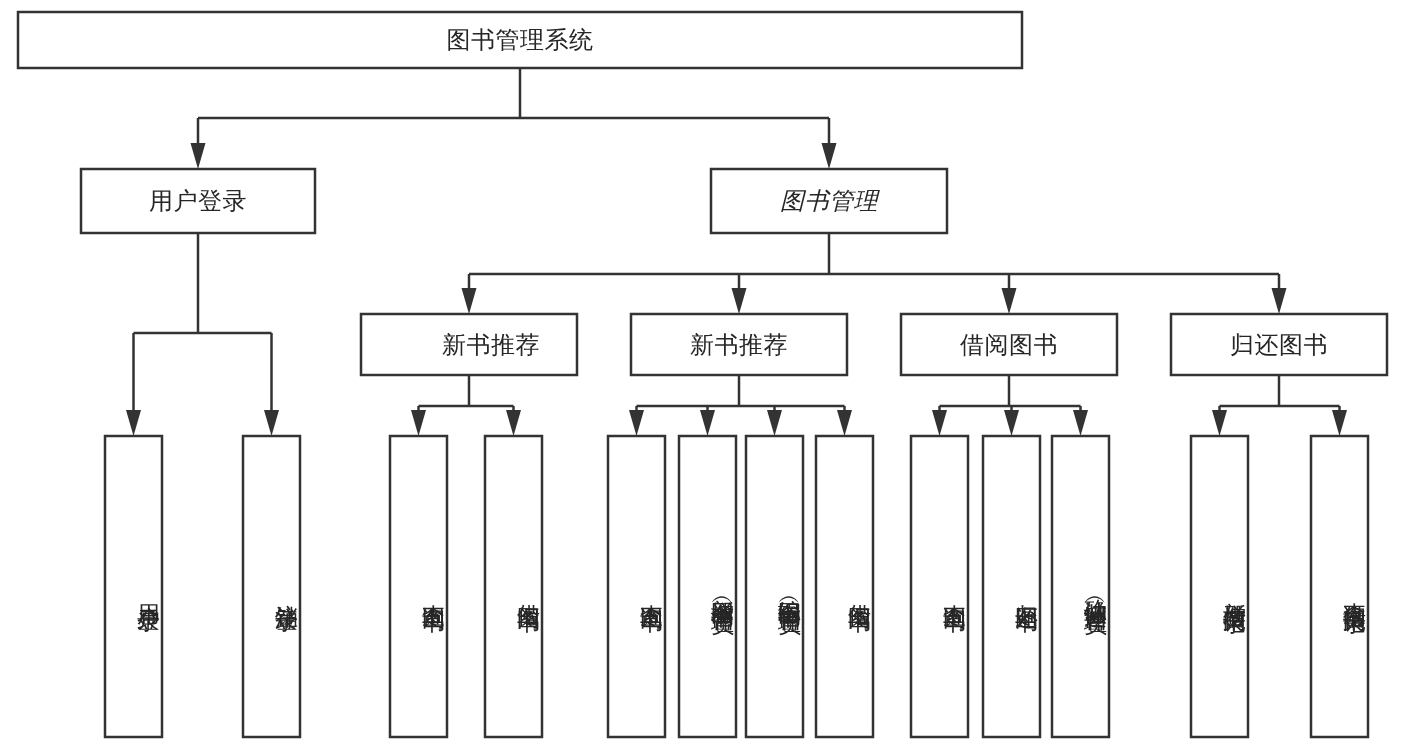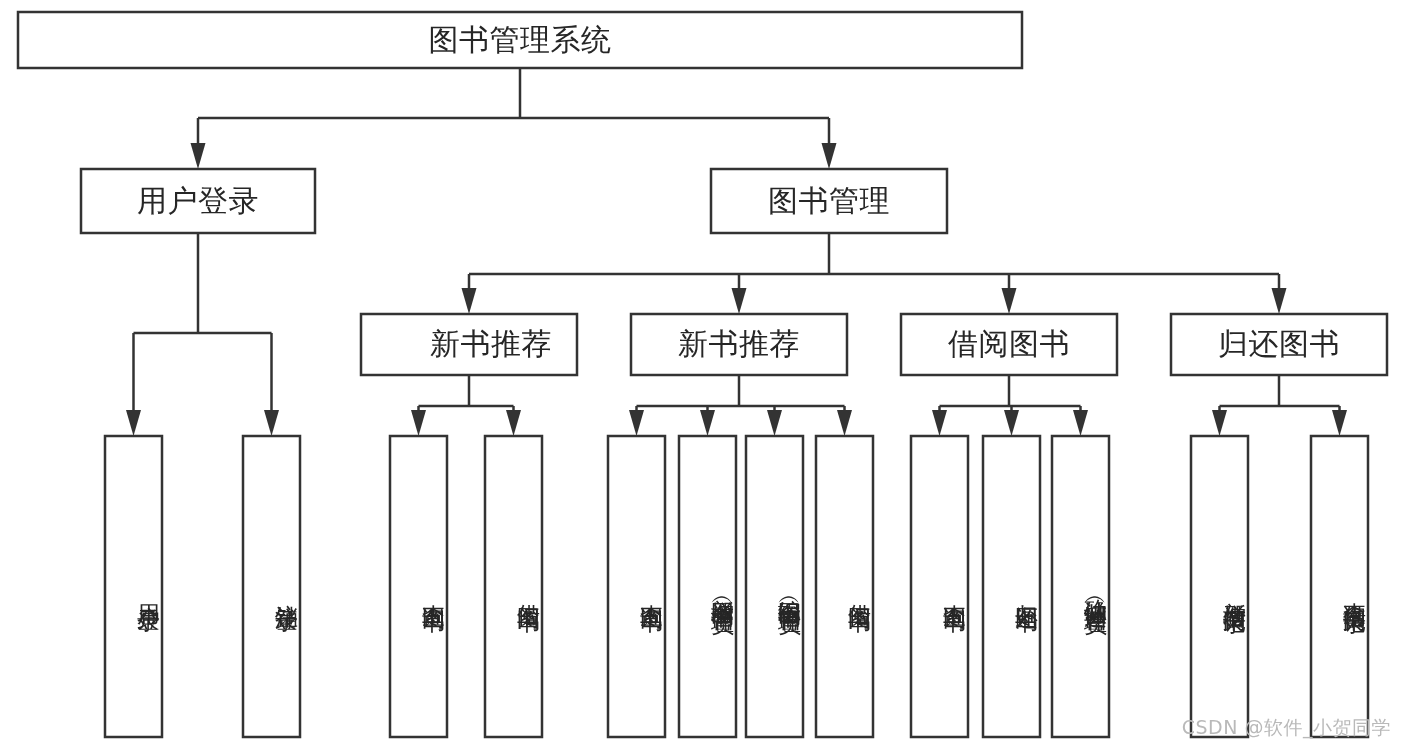--- a/index.html
+++ b/index.html
@@ -45,21 +45,21 @@
     position: absolute;
     display: flex;
     align-items: center;
     justify-content: center;
     color: #262626;
     font-family: "DejaVu Sans", "Liberation Sans", sans-serif;
     pointer-events: none;
     box-sizing: border-box;
   }
   .node-label.horizontal {
-    font-size: 30px;
+    font-size: 24px;
     letter-spacing: 0.5px;
   }
   .node-label.vertical {
     writing-mode: vertical-rl;
     text-orientation: upright;
     font-size: 23px;
     line-height: 1.18;
     letter-spacing: 2px;
     padding-top: 6px;
     align-items: flex-start;
@@ -168,33 +168,32 @@
         <rect class="node-box" x="911" y="436" width="57" height="301"></rect>
         <rect class="node-box" x="983" y="436" width="57" height="301"></rect>
         <rect class="node-box" x="1052" y="436" width="57" height="301"></rect>
         <rect class="node-box" x="1191" y="436" width="57" height="301"></rect>
         <rect class="node-box" x="1311" y="436" width="57" height="301"></rect>
       </g>
   </svg>
   <div id="label-layer">
       <div class="node-label horizontal" style="left: 18px; top: 12px; width: 1004px; height: 56px;">图书管理系统</div>
       <div class="node-label horizontal" style="left: 81px; top: 169px; width: 234px; height: 64px;">用户登录</div>
-      <div class="node-label horizontal" style="left: 711px; top: 169px; width: 236px; height: 64px;">图书管理</div>
+      <div class="node-label horizontal" style="left: 711px; top: 169px; width: 236px; height: 64px; font-style: italic;">图书管理</div>
       <div class="node-label horizontal" style="left: 361px; top: 314px; width: 216px; height: 61px; padding-left: 44px;">新书推荐</div>
       <div class="node-label horizontal" style="left: 631px; top: 314px; width: 216px; height: 61px;">新书推荐</div>
       <div class="node-label horizontal" style="left: 901px; top: 314px; width: 216px; height: 61px;">借阅图书</div>
       <div class="node-label horizontal" style="left: 1171px; top: 314px; width: 216px; height: 61px;">归还图书</div>
       <div class="node-label vertical" style="left: 105px; top: 436px; width: 57px; height: 301px;">用户登录</div>
       <div class="node-label vertical" style="left: 243px; top: 436px; width: 57px; height: 301px;">注销登录</div>
       <div class="node-label vertical" style="left: 390px; top: 436px; width: 57px; height: 301px;">查询图书</div>
       <div class="node-label vertical" style="left: 485px; top: 436px; width: 57px; height: 301px;">借阅图书</div>
       <div class="node-label vertical" style="left: 608px; top: 436px; width: 57px; height: 301px;">查询图书</div>
       <div class="node-label vertical" style="left: 679px; top: 436px; width: 57px; height: 301px;">新增图书（管理员）</div>
       <div class="node-label vertical" style="left: 746px; top: 436px; width: 57px; height: 301px;">编辑图书（管理员）</div>
       <div class="node-label vertical" style="left: 816px; top: 436px; width: 57px; height: 301px;">借阅图书</div>
       <div class="node-label vertical" style="left: 911px; top: 436px; width: 57px; height: 301px;">查询图书</div>
       <div class="node-label vertical" style="left: 983px; top: 436px; width: 57px; height: 301px;">归还图书</div>
       <div class="node-label vertical" style="left: 1052px; top: 436px; width: 57px; height: 301px;">确认归还（管理员）</div>
       <div class="node-label vertical" style="left: 1191px; top: 436px; width: 57px; height: 301px;">新增借阅记录</div>
       <div class="node-label vertical" style="left: 1311px; top: 436px; width: 57px; height: 301px;">查询借阅记录</div>
     </div>
-  <div class="watermark">CSDN @软件_小贺同学</div>
 </div>
 
 </body></html>

